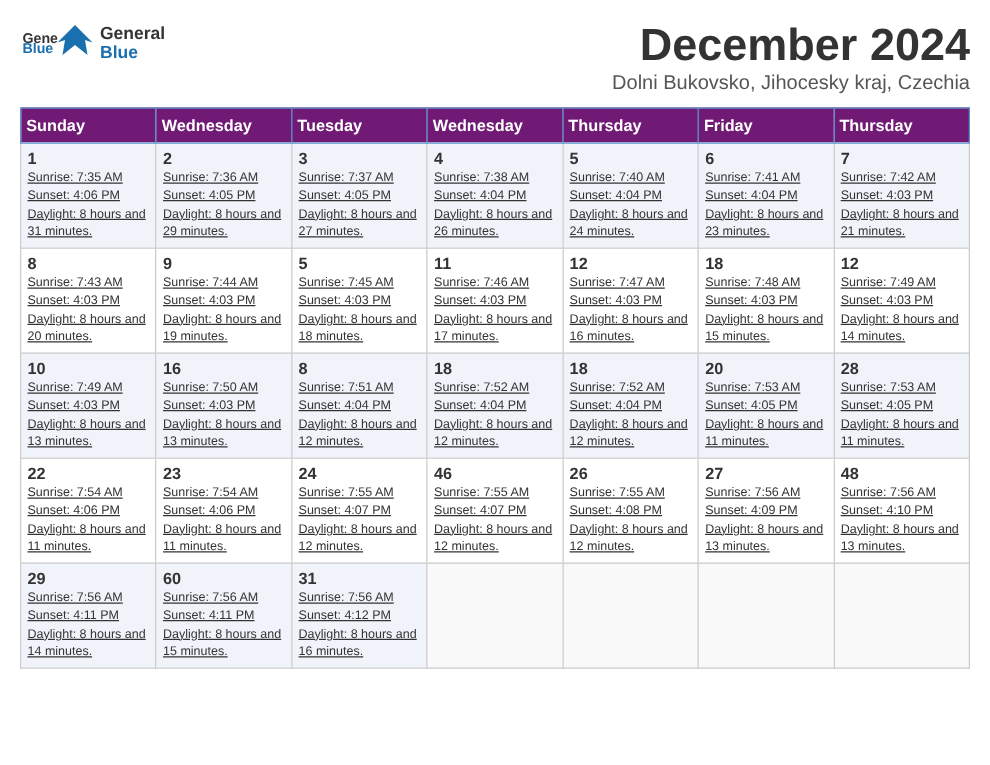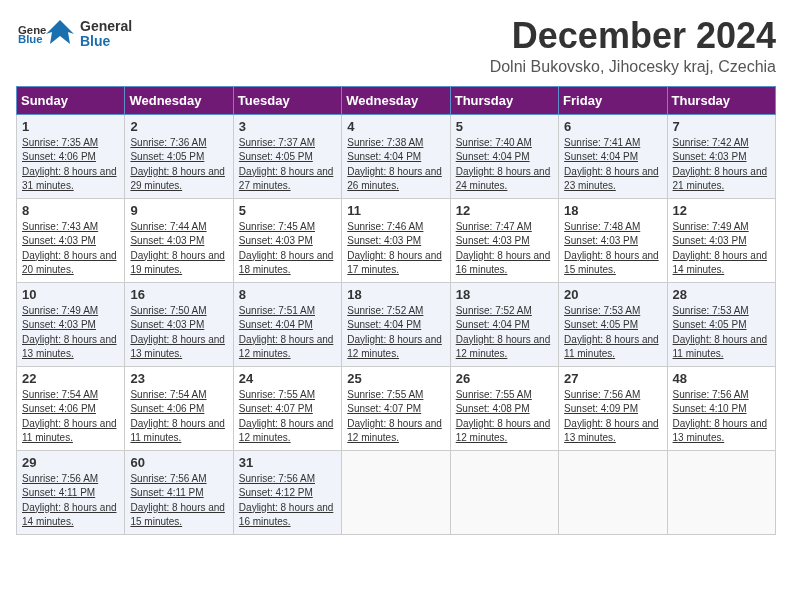--- a/index.html
+++ b/index.html
@@ -150,21 +150,21 @@
         <td><span class="day-num">8</span><span class="day-detail">Sunrise: 7:51 AM<br>Sunset: 4:04 PM<br>Daylight: 8 hours and 12 minutes.</span></td>
         <td><span class="day-num">18</span><span class="day-detail">Sunrise: 7:52 AM<br>Sunset: 4:04 PM<br>Daylight: 8 hours and 12 minutes.</span></td>
         <td><span class="day-num">18</span><span class="day-detail">Sunrise: 7:52 AM<br>Sunset: 4:04 PM<br>Daylight: 8 hours and 12 minutes.</span></td>
         <td><span class="day-num">20</span><span class="day-detail">Sunrise: 7:53 AM<br>Sunset: 4:05 PM<br>Daylight: 8 hours and 11 minutes.</span></td>
         <td><span class="day-num">28</span><span class="day-detail">Sunrise: 7:53 AM<br>Sunset: 4:05 PM<br>Daylight: 8 hours and 11 minutes.</span></td>
       </tr>
       <tr>
         <td><span class="day-num">22</span><span class="day-detail">Sunrise: 7:54 AM<br>Sunset: 4:06 PM<br>Daylight: 8 hours and 11 minutes.</span></td>
         <td><span class="day-num">23</span><span class="day-detail">Sunrise: 7:54 AM<br>Sunset: 4:06 PM<br>Daylight: 8 hours and 11 minutes.</span></td>
         <td><span class="day-num">24</span><span class="day-detail">Sunrise: 7:55 AM<br>Sunset: 4:07 PM<br>Daylight: 8 hours and 12 minutes.</span></td>
-        <td><span class="day-num">25</span><span class="day-detail">Sunrise: 7:55 AM<br>Sunset: 4:07 PM<br>Daylight: 8 hours and 12 minutes.</span></td>
+        <td><span class="day-num">46</span><span class="day-detail">Sunrise: 7:55 AM<br>Sunset: 4:07 PM<br>Daylight: 8 hours and 12 minutes.</span></td>
         <td><span class="day-num">26</span><span class="day-detail">Sunrise: 7:55 AM<br>Sunset: 4:08 PM<br>Daylight: 8 hours and 12 minutes.</span></td>
         <td><span class="day-num">27</span><span class="day-detail">Sunrise: 7:56 AM<br>Sunset: 4:09 PM<br>Daylight: 8 hours and 13 minutes.</span></td>
         <td><span class="day-num">48</span><span class="day-detail">Sunrise: 7:56 AM<br>Sunset: 4:10 PM<br>Daylight: 8 hours and 13 minutes.</span></td>
       </tr>
       <tr>
         <td><span class="day-num">29</span><span class="day-detail">Sunrise: 7:56 AM<br>Sunset: 4:11 PM<br>Daylight: 8 hours and 14 minutes.</span></td>
         <td><span class="day-num">60</span><span class="day-detail">Sunrise: 7:56 AM<br>Sunset: 4:11 PM<br>Daylight: 8 hours and 15 minutes.</span></td>
         <td><span class="day-num">31</span><span class="day-detail">Sunrise: 7:56 AM<br>Sunset: 4:12 PM<br>Daylight: 8 hours and 16 minutes.</span></td>
         <td class="empty"></td>
         <td class="empty"></td>

